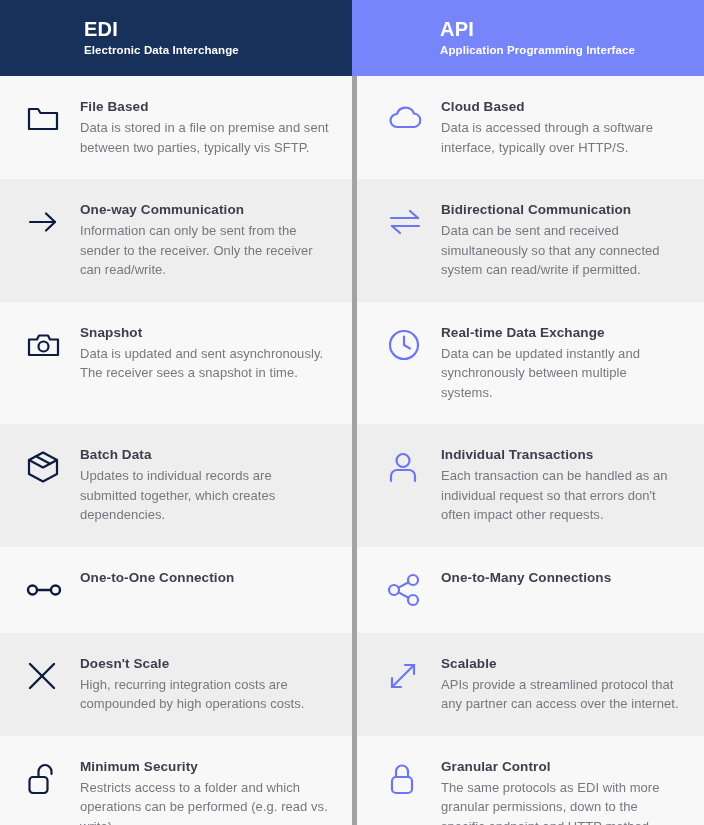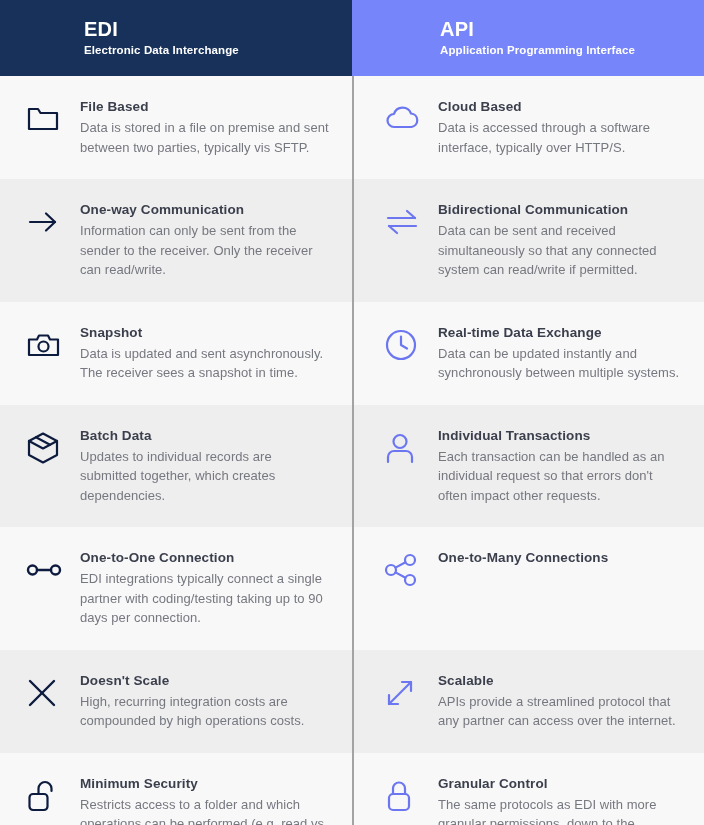--- a/index.html
+++ b/index.html
@@ -74,21 +74,21 @@
 
   .cell {
     width: 352px;
     display: flex;
     align-items: flex-start;
     padding: 22px 22px 22px 0;
   }
   .cell.edi { padding-left: 26px; }
   .cell.api {
     padding-left: 30px;
-    border-left: 2px solid #a3a3a3;
+    border-left: 5px solid #a3a3a3;
     width: 352px;
   }
 
   .icon-wrap {
     flex: 0 0 54px;
     width: 54px;
     height: 44px;
     display: flex;
     align-items: center;
     justify-content: flex-start;
@@ -255,21 +255,20 @@
       <div class="cell edi">
         <div class="icon-wrap">
           <svg width="36" height="22" viewBox="0 0 36 22" fill="none" stroke="#0d1b3e" stroke-width="2.4" stroke-linecap="round" stroke-linejoin="round">
             <circle cx="6.5" cy="11" r="4.5"></circle>
             <circle cx="29.5" cy="11" r="4.5"></circle>
             <path d="M11 11 L25 11"></path>
           </svg>
         </div>
         <div class="text-wrap">
           <div class="item-title">One-to-One Connection</div>
-          <div class="item-desc">EDI integrations typically connect a single partner with coding/testing taking up to 90 days per connection.</div>
         </div>
       </div>
       <div class="cell api">
         <div class="icon-wrap">
           <svg width="34" height="34" viewBox="0 0 34 34" fill="none" stroke="#6b76f0" stroke-width="2.2" stroke-linecap="round" stroke-linejoin="round">
             <circle cx="7" cy="17" r="5"></circle>
             <circle cx="26" cy="7" r="5"></circle>
             <circle cx="26" cy="27" r="5"></circle>
             <path d="M11.5 14.6 L21.5 9.3"></path>
             <path d="M11.5 19.4 L21.5 24.7"></path>

